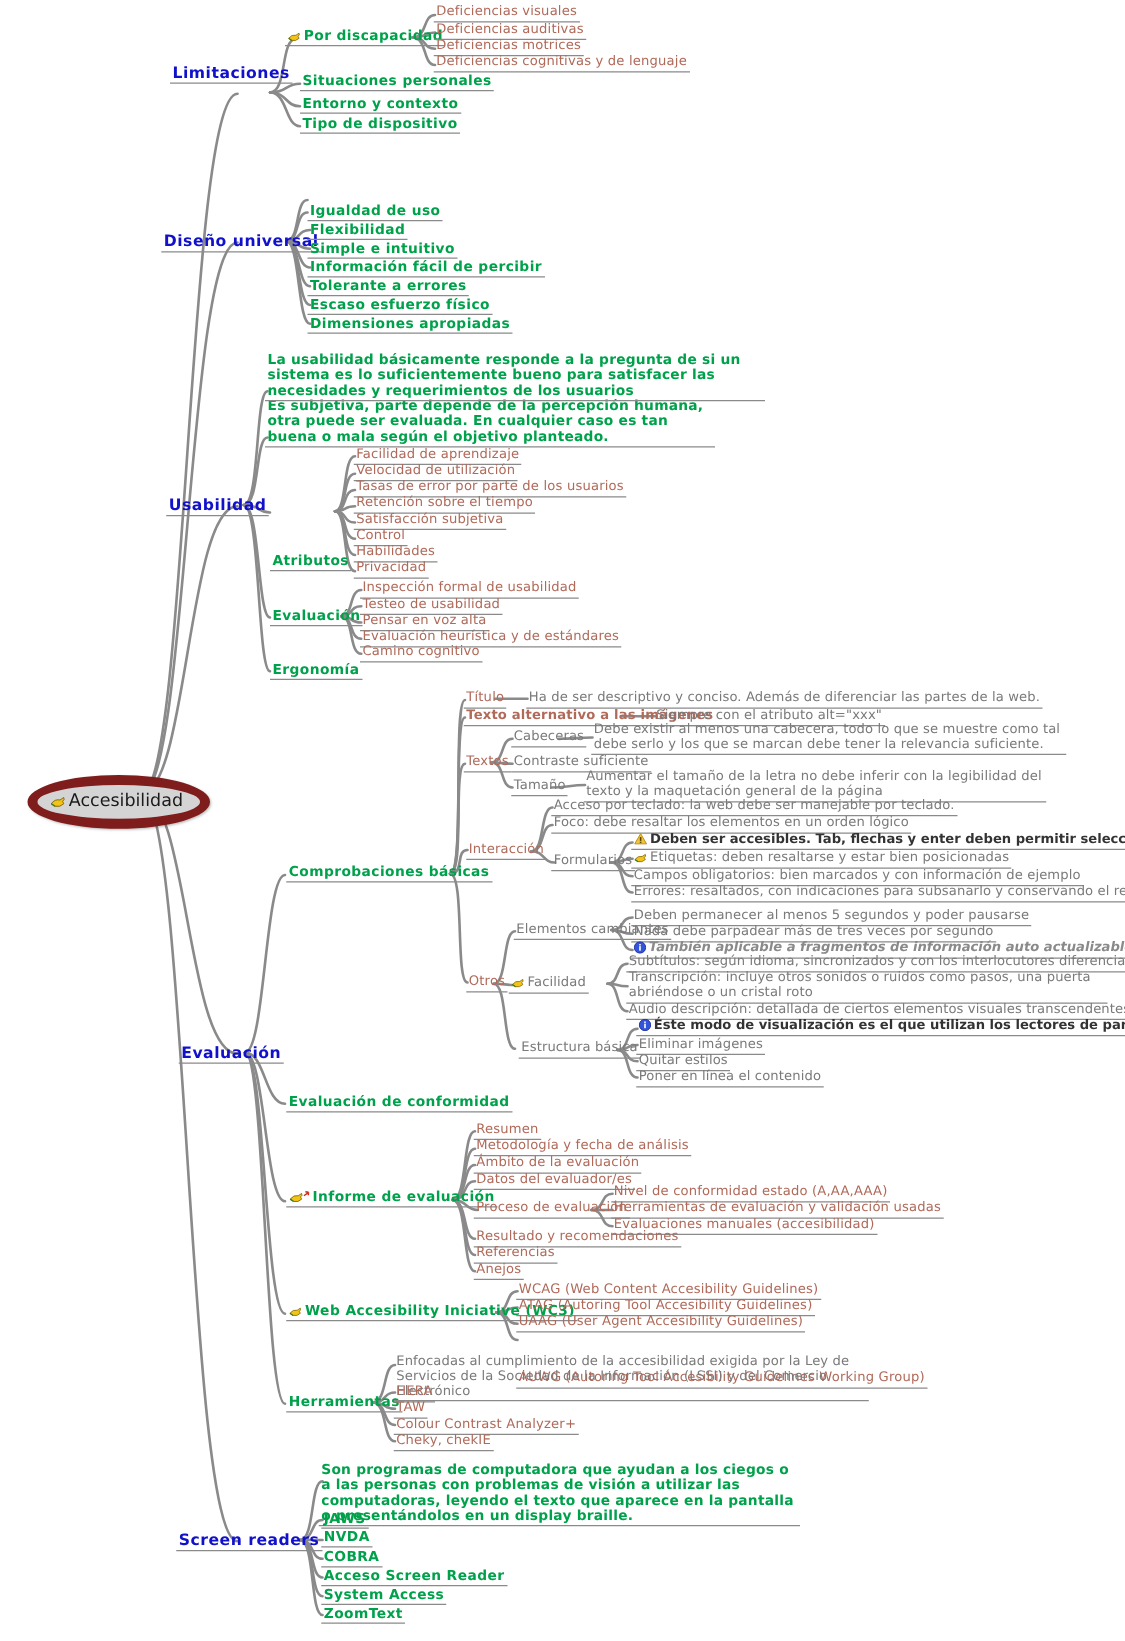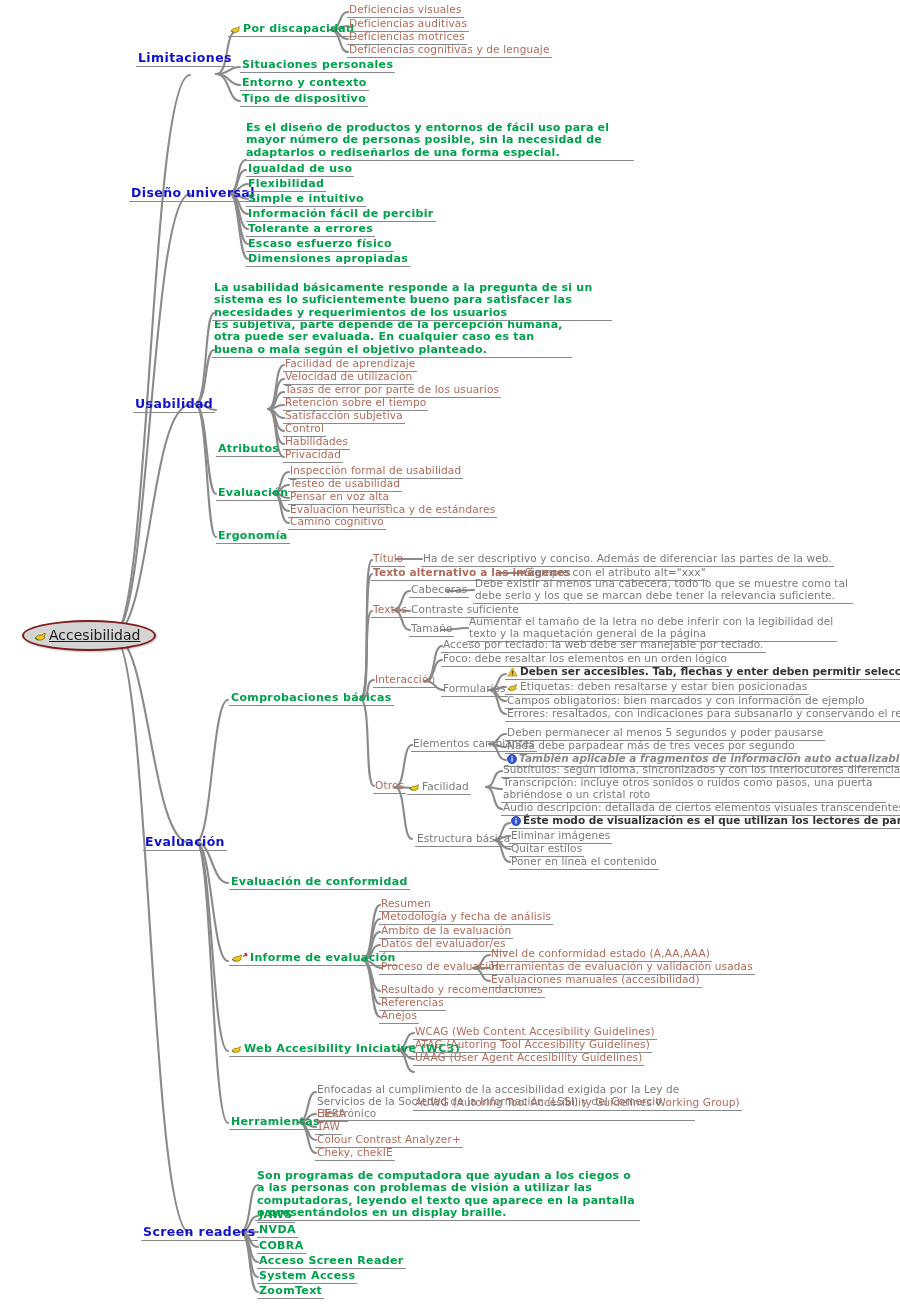--- a/index.html
+++ b/index.html
@@ -27,29 +27,28 @@
     line-height: 1.12;
     padding: 0 2px 1px 2px;
     border-bottom: 1px solid #8a8a8a;
     display: inline-block;
   }
   .node.wrap { white-space: normal; }
 
   
   .root {
     position: absolute;
-    border: 2px solid #7f1d1d;
+    border: 8px solid #7f1d1d;
     border-radius: 50%;
     background: #d4d4d4;
     color: #1a1a1a;
     font-size: 14px;
     padding: 5px 14px 6px 10px;
     white-space: nowrap;
     box-shadow: 1px 1px 2px rgba(0,0,0,.25);
-    text-decoration: underline;
   }
   .l1 { color: #1111cc; font-size: 12.5px; font-weight: bold; letter-spacing: .4px; }
   .l2 { color: #00a14b; font-size: 11px; font-weight: bold; letter-spacing: .35px; }
   .l3 { color: #b06a5a; font-size: 10.5px; font-weight: normal; letter-spacing: .15px; }
   .l4 { color: #7a7a7a; font-size: 10.5px; font-weight: normal; letter-spacing: .1px; }
   .note-green { color: #00a14b; font-size: 11px; font-weight: bold; letter-spacing: .2px; }
   .bold-dark  { color: #333333; font-size: 10.5px; font-weight: bold; }
   .ital-grey  { color: #8a8a8a; font-size: 10.5px; font-style: italic; font-weight: bold; }
 
   .ico { display: inline-block; vertical-align: -2px; margin-right: 2px; }
@@ -211,21 +210,20 @@
   <div class="node l3" style="left:347px; top:4px;"><span>Deficiencias visuales</span></div>
   <div class="node l3" style="left:347px; top:18px;"><span>Deficiencias auditivas</span></div>
   <div class="node l3" style="left:347px; top:31px;"><span>Deficiencias motrices</span></div>
   <div class="node l3" style="left:347px; top:44px;"><span>Deficiencias cognitivas y de lenguaje</span></div>
 
   <div class="node l2" style="left:240px; top:59px;"><span>Situaciones personales</span></div>
   <div class="node l2" style="left:240px; top:77px;"><span>Entorno y contexto</span></div>
   <div class="node l2" style="left:240px; top:93px;"><span>Tipo de dispositivo</span></div>
 
   <div class="node l1" style="left:129px; top:186px;"><span>Diseño universal</span></div>
-  <div class="node wrap note-green" style="left:244px; top:122px; width:390px;"><span>Es el diseño de productos y entornos de fácil uso para el mayor número de personas posible, sin la necesidad de adaptarlos o rediseñarlos de una forma especial.</span></div>
   <div class="node l2" style="left:246px; top:163px;"><span>Igualdad de uso</span></div>
   <div class="node l2" style="left:246px; top:178px;"><span>Flexibilidad</span></div>
   <div class="node l2" style="left:246px; top:193px;"><span>Simple e intuitivo</span></div>
   <div class="node l2" style="left:246px; top:208px;"><span>Información fácil de percibir</span></div>
   <div class="node l2" style="left:246px; top:223px;"><span>Tolerante a errores</span></div>
   <div class="node l2" style="left:246px; top:238px;"><span>Escaso esfuerzo físico</span></div>
   <div class="node l2" style="left:246px; top:253px;"><span>Dimensiones apropiadas</span></div>
 
   <div class="node l1" style="left:133px; top:397px;"><span>Usabilidad</span></div>
   <div class="node wrap note-green" style="left:212px; top:319px; width:360px;"><span>Es subjetiva, parte depende de la percepción humana, otra puede ser evaluada. En cualquier caso es tan buena o mala según el objetivo planteado.</span></div>

